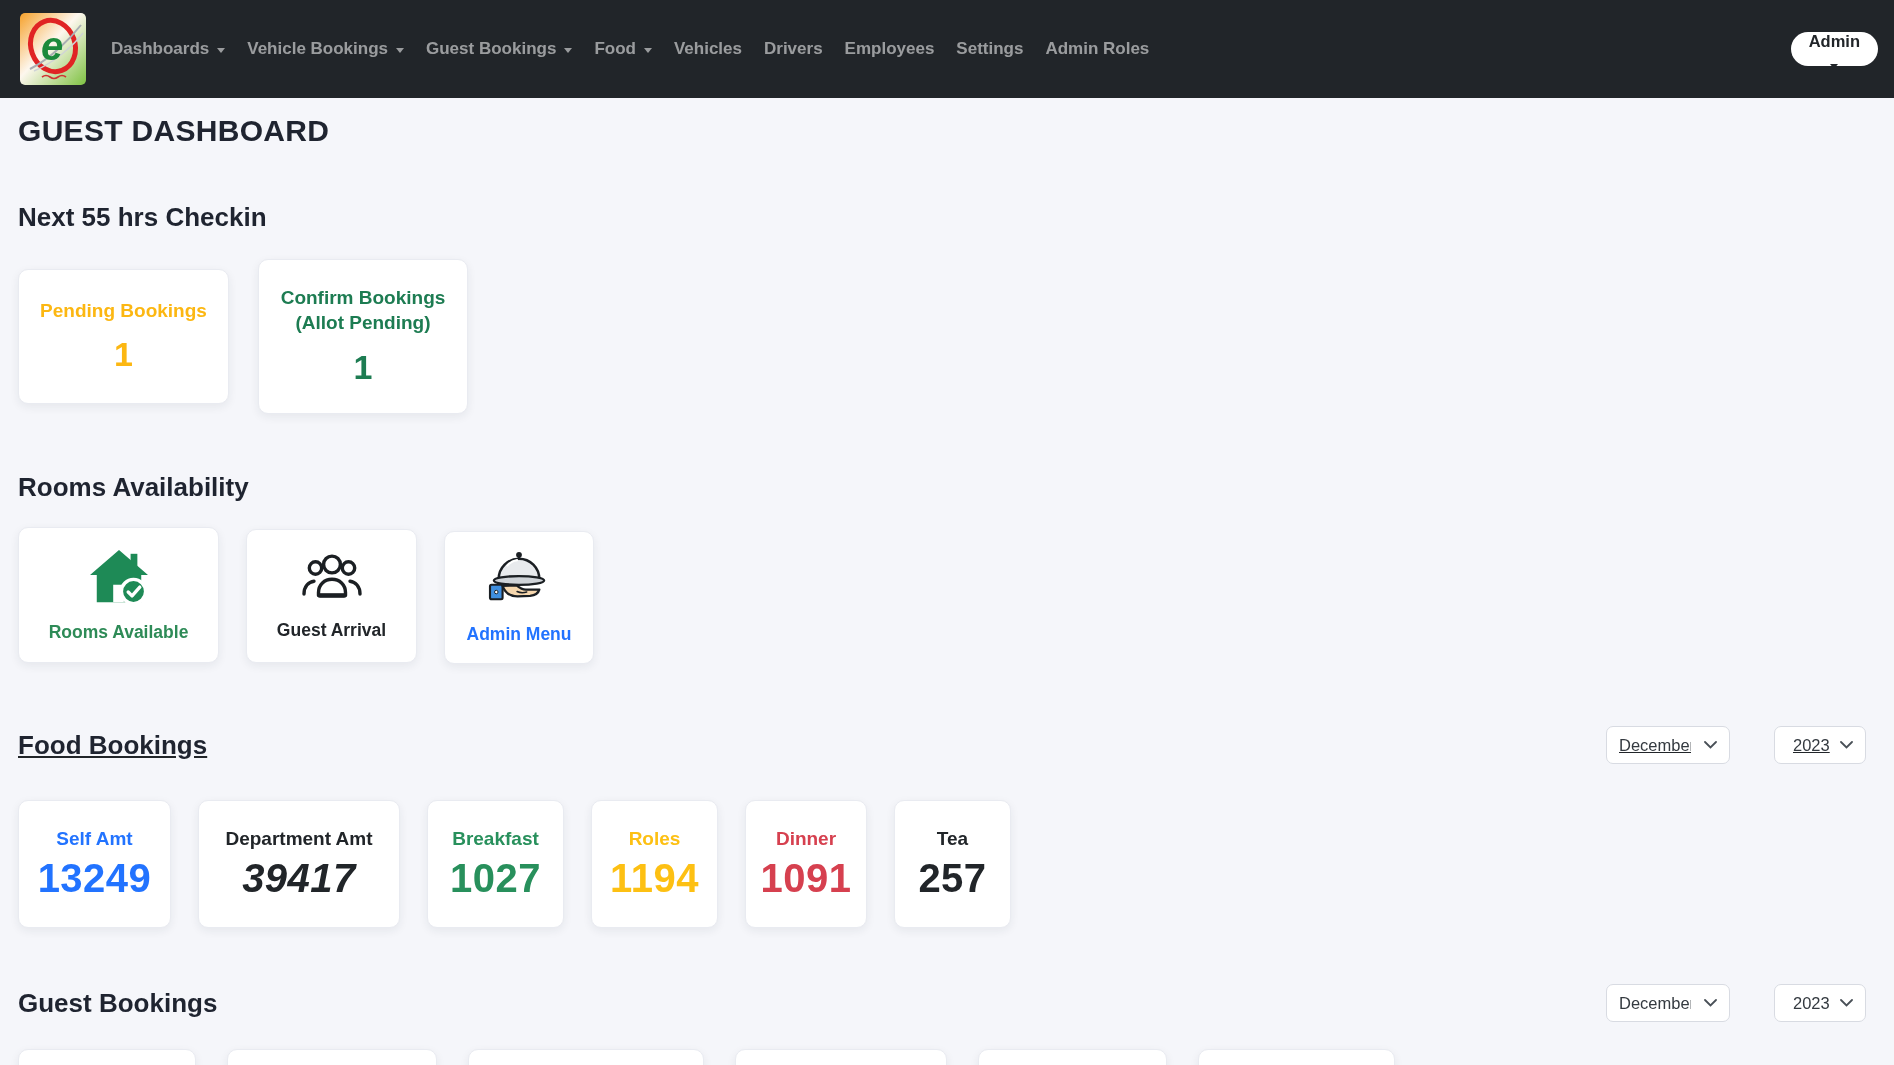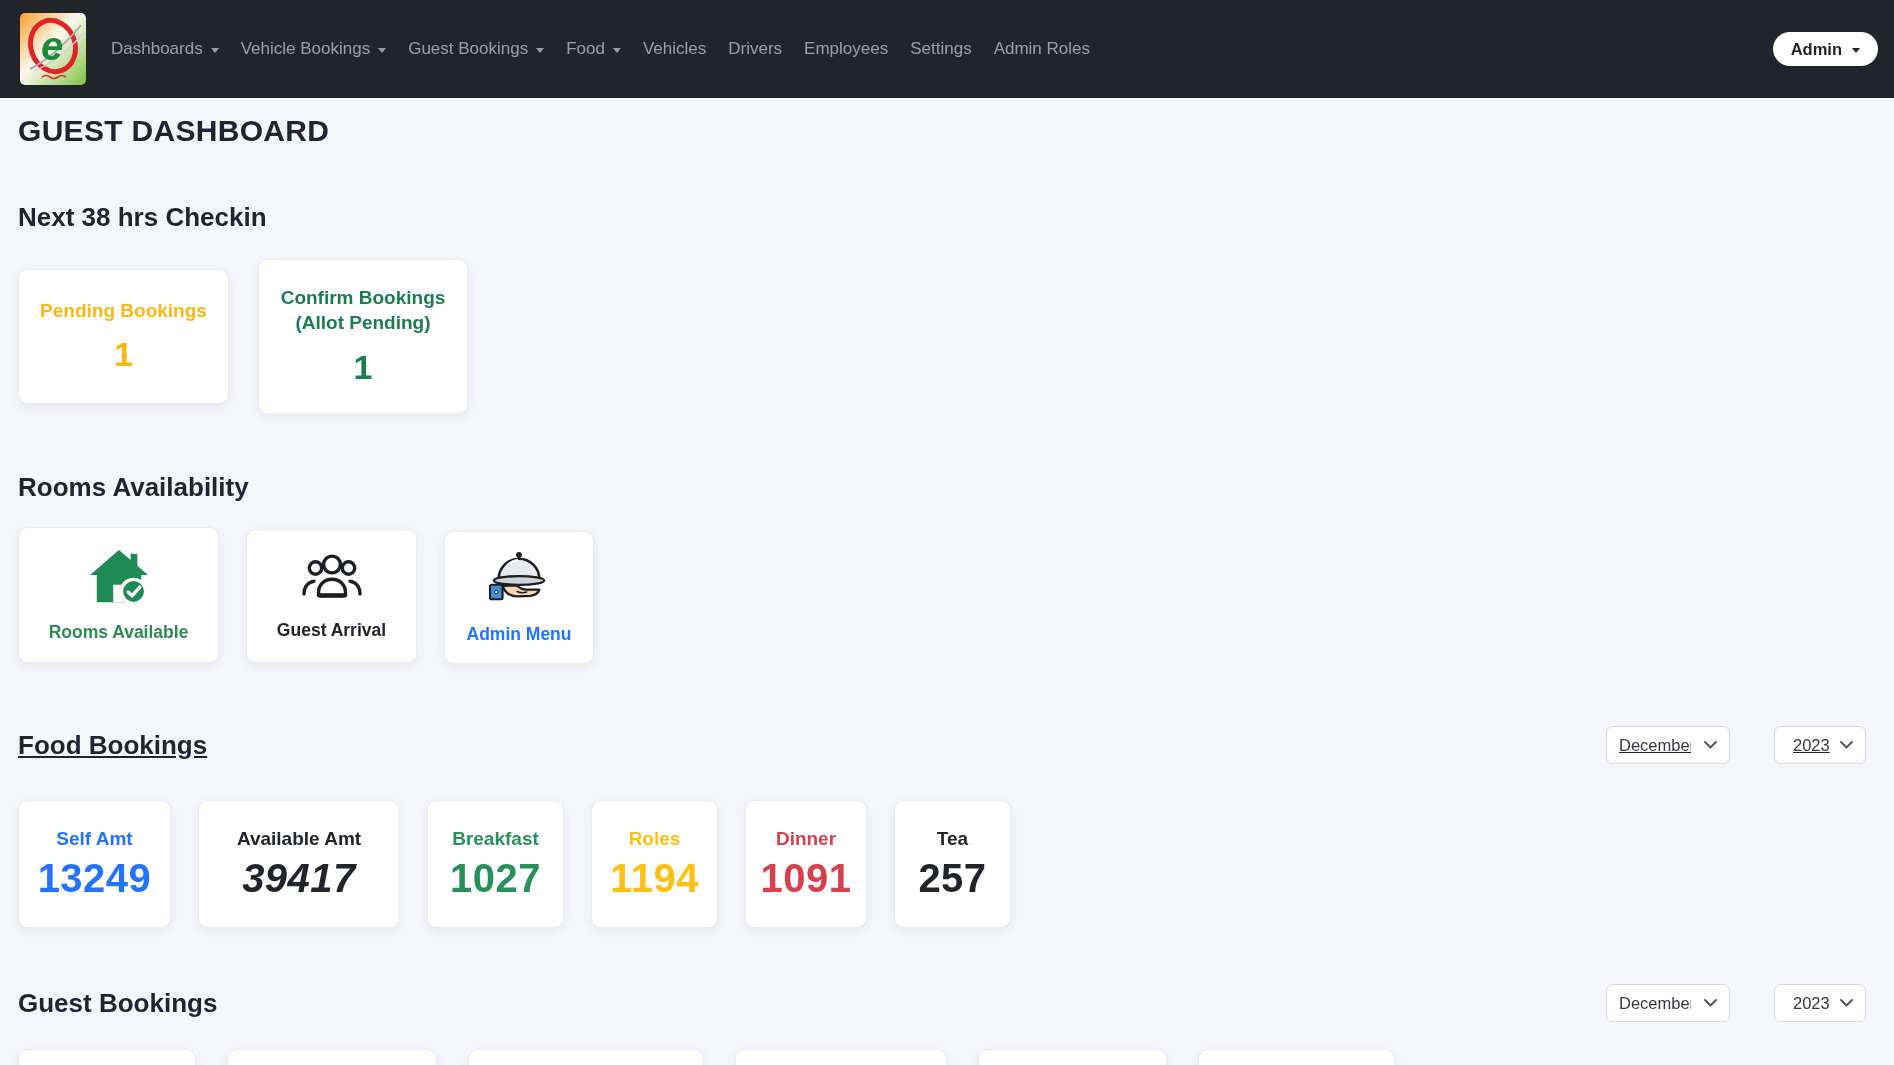--- a/index.html
+++ b/index.html
@@ -15,32 +15,32 @@
   .navbar {
     display:flex; align-items:center;
     height:98px; background:#212529;
     padding:0 16px 0 20px;
   }
   .brand { width:66px; height:72px; border-radius:5px; overflow:hidden; flex:none; cursor:pointer; }
   .nav-list { display:flex; list-style:none; margin:0 0 0 14px; padding:0; align-items:center; }
   .nav-item {
     display:flex; align-items:center; gap:8px;
     padding:0 11px; color:rgba(255,255,255,0.55);
-    font-size:17px; cursor:pointer; white-space:nowrap; line-height:98px; height:98px;
+    font-size:17px; cursor:pointer; white-space:nowrap; line-height:98px; height:98px;font-weight:bold;
   }
   .caret {
     width:0; height:0; flex:none;
     border-left:4.5px solid transparent; border-right:4.5px solid transparent;
     border-top:5px solid currentColor; margin-top:2px;
   }
   .admin-btn {
     margin-left:auto; background:#ffffff; color:#212529;
     border:none; border-radius:50px; height:34px; padding:0 18px;
     font-size:16.5px; font-weight:600; font-family:inherit;
-    display:flex; align-items:center; gap:10px; cursor:pointer;
+    display:flex; align-items:center; gap:10px; cursor:pointer;flex-direction:column;
   }
   .admin-btn .caret { border-top-color:#212529; margin-top:3px; }
 
   
   main { padding:16px 28px 0 18px; }
   .page-title { margin:0; font-size:30px; font-weight:600; letter-spacing:.3px; color:#1f2430; }
   .section-title { margin:0; font-size:26px; font-weight:600; color:#1f2430; }
 
   .card {
     background:#fff; border:1px solid #e9ebf1; border-radius:10px;
@@ -155,21 +155,21 @@
   </ul>
   <button class="admin-btn">
     <span>Admin</span>
     <span class="caret"></span>
   </button>
 </nav>
 
 <main>
   <h1 class="page-title">GUEST DASHBOARD</h1>
 
-  <h2 class="section-title checkin-title">Next 38 hrs Checkin</h2>
+  <h2 class="section-title checkin-title">Next 55 hrs Checkin</h2>
   <div class="checkin-row">
     <div class="card stat-card checkin-card-1">
       <div class="stat-label" style="color: rgb(252, 183, 18);">Pending Bookings</div>
       <div class="stat-value" style="color: rgb(252, 183, 18);">1</div>
     </div>
     <div class="card stat-card checkin-card-2">
       <div class="stat-label" style="color: rgb(29, 124, 82);">Confirm Bookings (Allot Pending)</div>
       <div class="stat-value" style="color: rgb(29, 124, 82);">1</div>
     </div>
   </div>
@@ -230,21 +230,21 @@
           </svg>
       </div>
     </div>
   </div>
   <div class="food-row">
     <div class="card food-card" style="width:153px">
       <div class="food-label" style="color: rgb(34, 115, 255);">Self Amt</div>
       <div class="food-value" style="color: rgb(34, 115, 255);">13249</div>
     </div>
     <div class="card food-card" style="width:202px">
-      <div class="food-label" style="color: rgb(33, 37, 41);">Available Amt</div>
+      <div class="food-label" style="color: rgb(33, 37, 41);">Department Amt</div>
       <div class="food-value" style="color: rgb(33, 37, 41); font-style: italic;">39417</div>
     </div>
     <div class="card food-card" style="width:137px">
       <div class="food-label" style="color: rgb(40, 144, 92);">Breakfast</div>
       <div class="food-value" style="color: rgb(40, 144, 92);">1027</div>
     </div>
     <div class="card food-card" style="width:127px">
       <div class="food-label" style="color: rgb(253, 192, 19);">Roles</div>
       <div class="food-value" style="color: rgb(253, 192, 19);">1194</div>
     </div>

